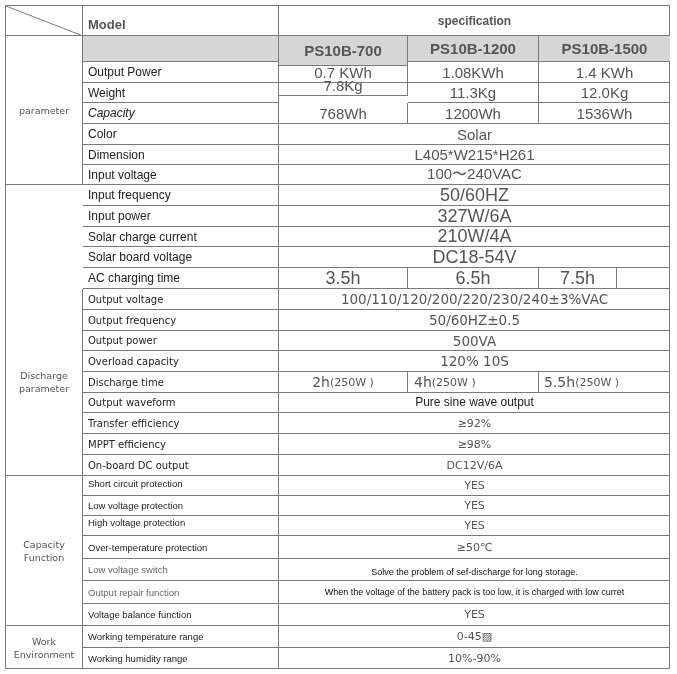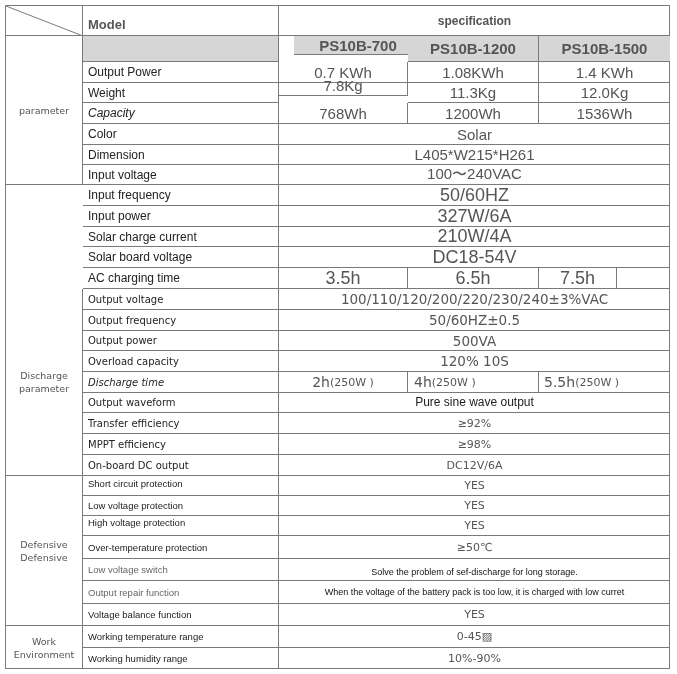--- a/index.html
+++ b/index.html
@@ -30,25 +30,25 @@
   <div class="cell" style="left:0;top:0;width:77px;height:30px;">
     <svg class="diag" width="77" height="30">
         <line x1="0" y1="0" x2="77" y2="30" stroke="#7a7a7a" stroke-width="1"></line>
       </svg>
   </div>
   <div class="cell lbl hdr" style="left:77px;top:0;width:196px;height:30px;align-items:flex-end;padding-bottom:3px;">Model</div>
   <div class="cell hdr noright" style="left:273px;top:0;width:391px;height:30px;justify-content:center;font-size:12px;">specification</div>
 
   <div class="cell grp" style="left:0;top:30px;width:77px;height:149px;">parameter</div>
   <div class="cell grp" style="left:0;top:283px;width:77px;height:187px;">Discharge parameter</div>
-  <div class="cell grp" style="left:0;top:470px;width:77px;height:150px;padding:0 8px;">Defensive Defensive</div>
+  <div class="cell grp" style="left:0;top:470px;width:77px;height:150px;padding:0 8px;">Capacity Function</div>
   <div class="cell grp" style="left:0;top:620px;width:77px;height:43px;border-bottom:none;padding:0 6px;">Work Environment</div>
 
   <div class="cell model-h" style="left:77px;top:30px;width:196px;height:26px;"></div>
-  <div class="cell model-h" style="left:288px;top:30px;width:129px;height:19px;">PS10B-700</div>
+  <div class="cell model-h" style="left:273px;top:30px;width:129px;height:30px;">PS10B-700</div>
   <div class="cell model-h" style="left:402px;top:30px;width:131px;height:26px;">PS10B-1200</div>
   <div class="cell model-h noright" style="left:533px;top:30px;width:131px;height:26px;">PS10B-1500</div>
 
   <div class="cell lbl" style="left:77px;top:56px;width:196px;height:21px;">Output Power</div>
   <div class="cell val" style="left:273px;top:56px;width:129px;height:21px;">0.7 KWh</div>
   <div class="cell val" style="left:402px;top:56px;width:131px;height:21px;">1.08KWh</div>
   <div class="cell val noright" style="left:533px;top:56px;width:131px;height:21px;">1.4 KWh</div>
 
   <div class="cell lbl" style="left:77px;top:77px;width:196px;height:20px;">Weight</div>
   <div class="cell val" style="left:273px;top:70px;width:129px;height:20px;">7.8Kg</div>
@@ -92,21 +92,21 @@
 
   <div class="cell lbl sm" style="left:77px;top:304px;width:196px;height:21px;">Output frequency</div>
   <div class="cell val noright" style="left:273px;top:304px;width:391px;height:21px;font-family:'DejaVu Sans',sans-serif;font-size:13.5px;">50/60HZ±0.5</div>
 
   <div class="cell lbl sm" style="left:77px;top:325px;width:196px;height:20px;">Output power</div>
   <div class="cell val noright" style="left:273px;top:325px;width:391px;height:20px;font-family:'DejaVu Sans',sans-serif;font-size:13.5px;">500VA</div>
 
   <div class="cell lbl sm" style="left:77px;top:345px;width:196px;height:21px;">Overload capacity</div>
   <div class="cell val noright" style="left:273px;top:345px;width:391px;height:21px;font-family:'DejaVu Sans',sans-serif;font-size:13.5px;">120% 10S</div>
 
-  <div class="cell lbl sm" style="left:77px;top:366px;width:196px;height:21px;font-style:italic;">Discharge time</div>
+  <div class="cell lbl sm" style="left:77px;top:366px;width:196px;height:21px;">Discharge time</div>
   <div class="cell val" style="left:273px;top:366px;width:129px;height:21px;font-family:'DejaVu Sans',sans-serif;font-size:14px;">
     <span>2h</span>
       <span class="small-paren">(250W )</span>
   </div>
   <div class="cell val" style="left:402px;top:366px;width:131px;height:21px;font-family:'DejaVu Sans',sans-serif;font-size:14px;justify-content:flex-start;padding-left:6px;">
     <span>4h</span>
       <span class="small-paren">(250W )</span>
   </div>
   <div class="cell val noright" style="left:533px;top:366px;width:131px;height:21px;font-family:'DejaVu Sans',sans-serif;font-size:14px;justify-content:flex-start;padding-left:5px;">
     <span>5.5h</span>

